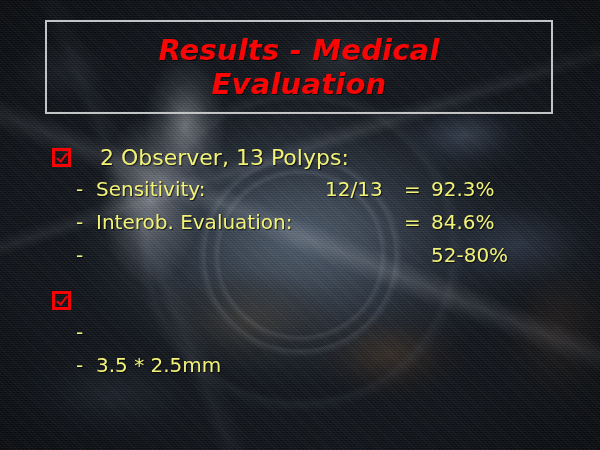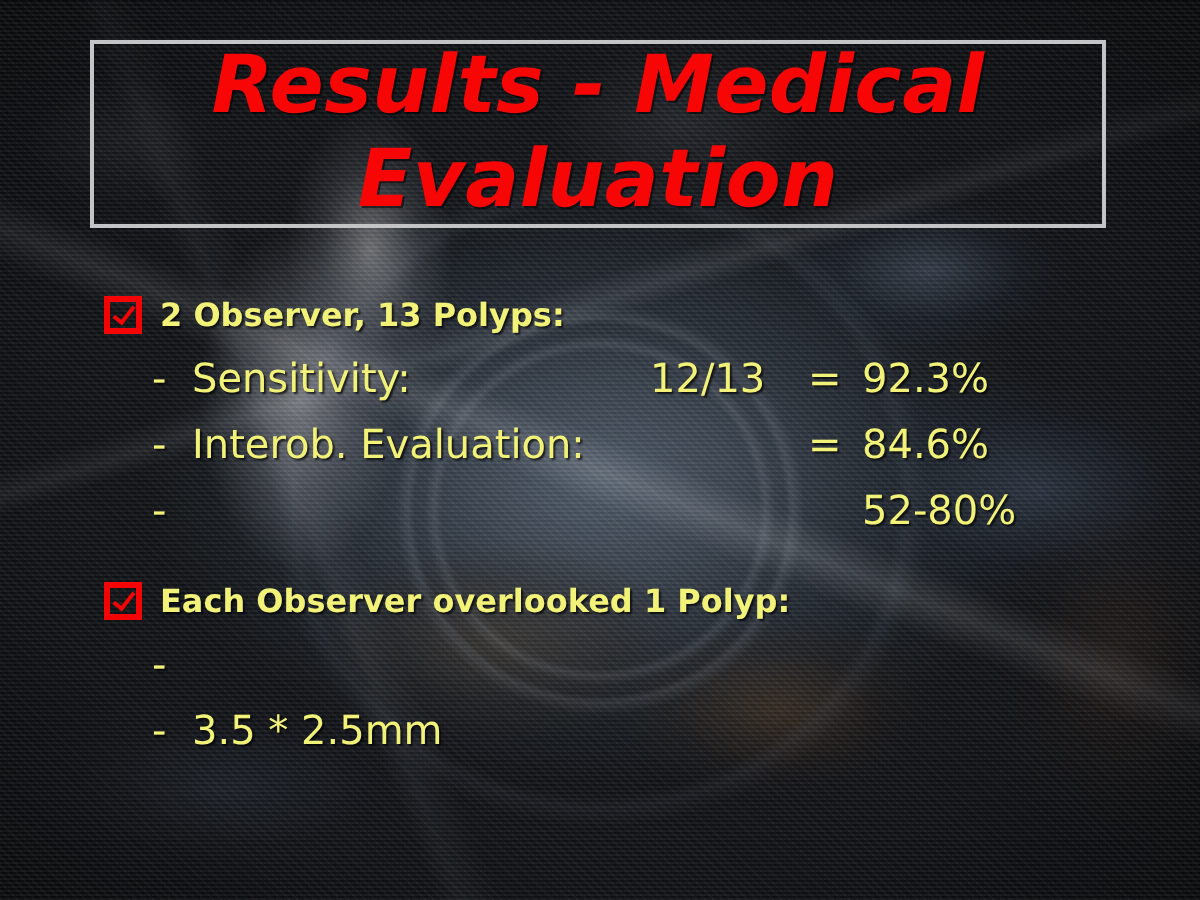--- a/index.html
+++ b/index.html
@@ -74,21 +74,21 @@
     width: 508px;
     height: 94px;
     border: 2px solid #c2c4c6;
     box-sizing: border-box;
     display: flex;
     align-items: center;
     justify-content: center;
   }
   .title-text {
     color: #f80606;
-    font-size: 40px;
+    font-size: 29px;
     font-weight: bold;
     font-style: italic;
     line-height: 1.18;
     text-align: center;
     white-space: pre-line;
     letter-spacing: .2px;
     text-shadow: 1px 1px 0 rgba(0,0,0,0.55);
   }
 
   
@@ -124,24 +124,25 @@
     left: 4px;
     top: 0px;
     width: 4px;
     height: 9px;
     border-right: 2px solid #f40404;
     border-bottom: 2px solid #f40404;
     transform: rotate(38deg);
   }
   .bullet-label {
     color: #f2f278;
-    font-size: 16px;
-    font-weight: bold;
+    font-size: 22px;
+    font-weight: normal;
     white-space: nowrap;
     text-shadow: 1px 1px 1px rgba(0,0,0,0.7);
+    margin-left: 20px;
   }
   .sub-row {
     padding-left: 76px;
     height: 33px;
     color: #f2f278;
     font-size: 20px;
     font-weight: normal;
     white-space: nowrap;
     text-shadow: 1px 1px 1px rgba(0,0,0,0.7);
   }
@@ -211,21 +212,20 @@
 
     <div class="row sub-row">
       <span class="dash">-</span>
       <span class="col-val">52-80%</span>
     </div>
 
     <div class="spacer-sm"></div>
 
     <div class="row bullet-row">
       <span class="chk"></span>
-      <span class="bullet-label">Each Observer overlooked 1 Polyp:</span>
     </div>
 
     <div class="row sub-row">
       <span class="dash">-</span>
     </div>
 
     <div class="row sub-row">
       <span class="dash">-</span>
       <span class="sub-label">3.5 * 2.5mm</span>
     </div>

